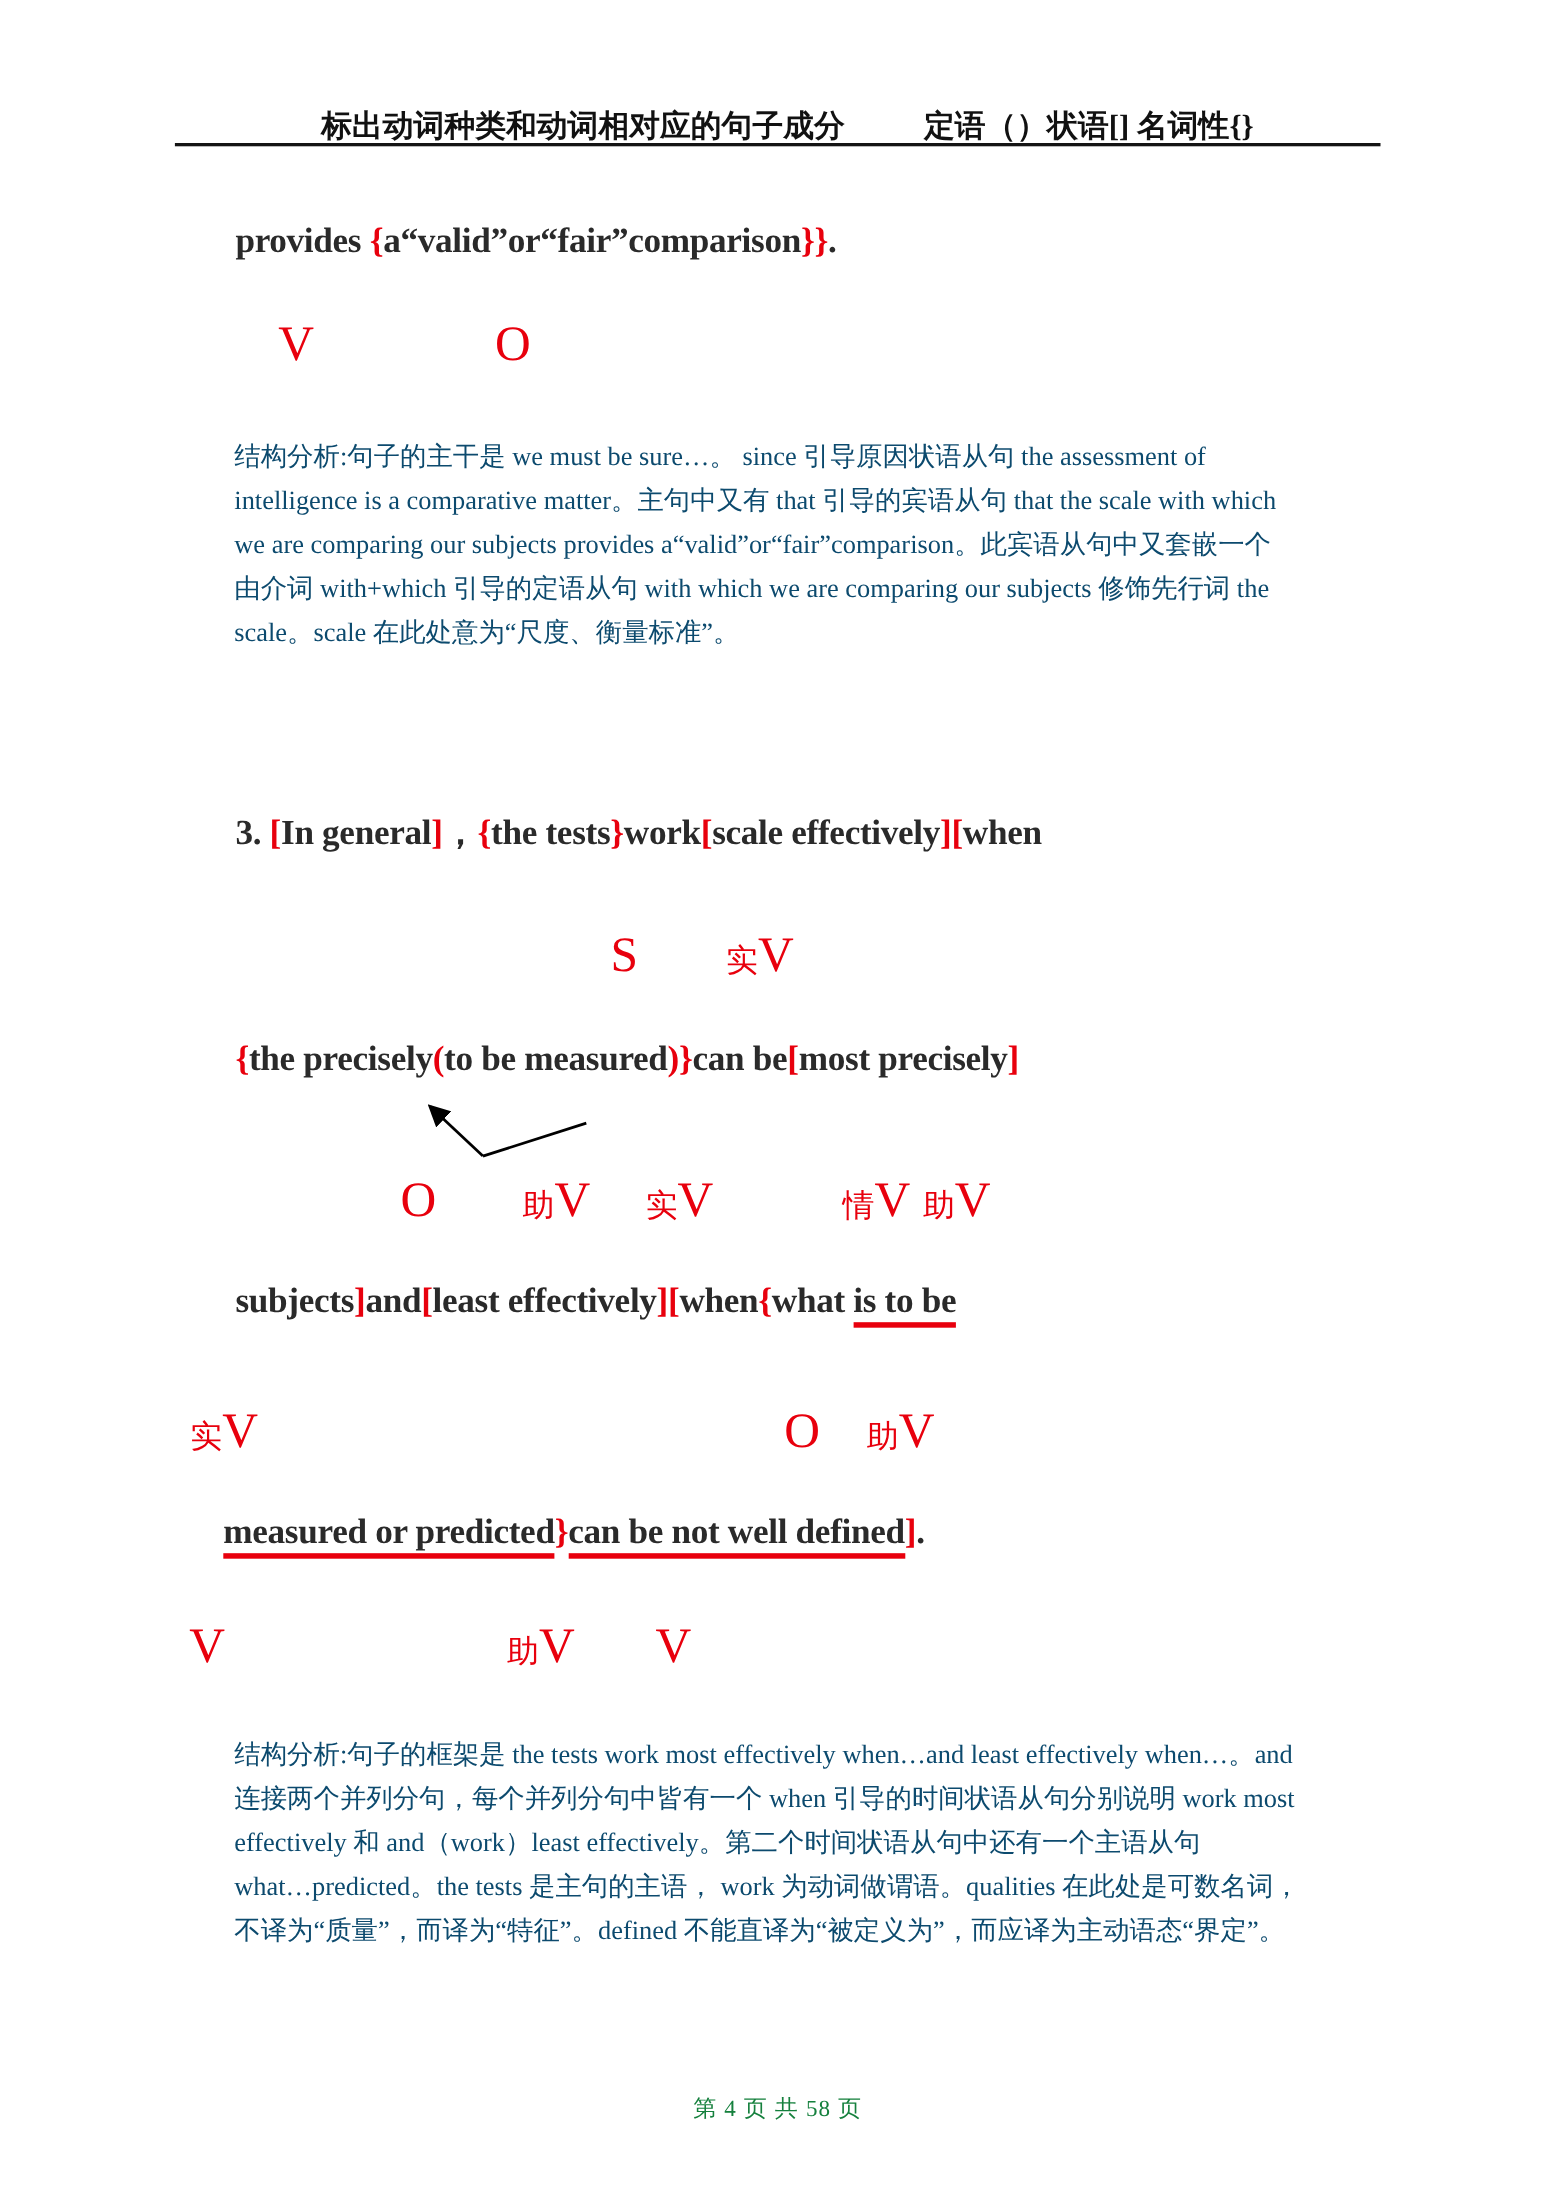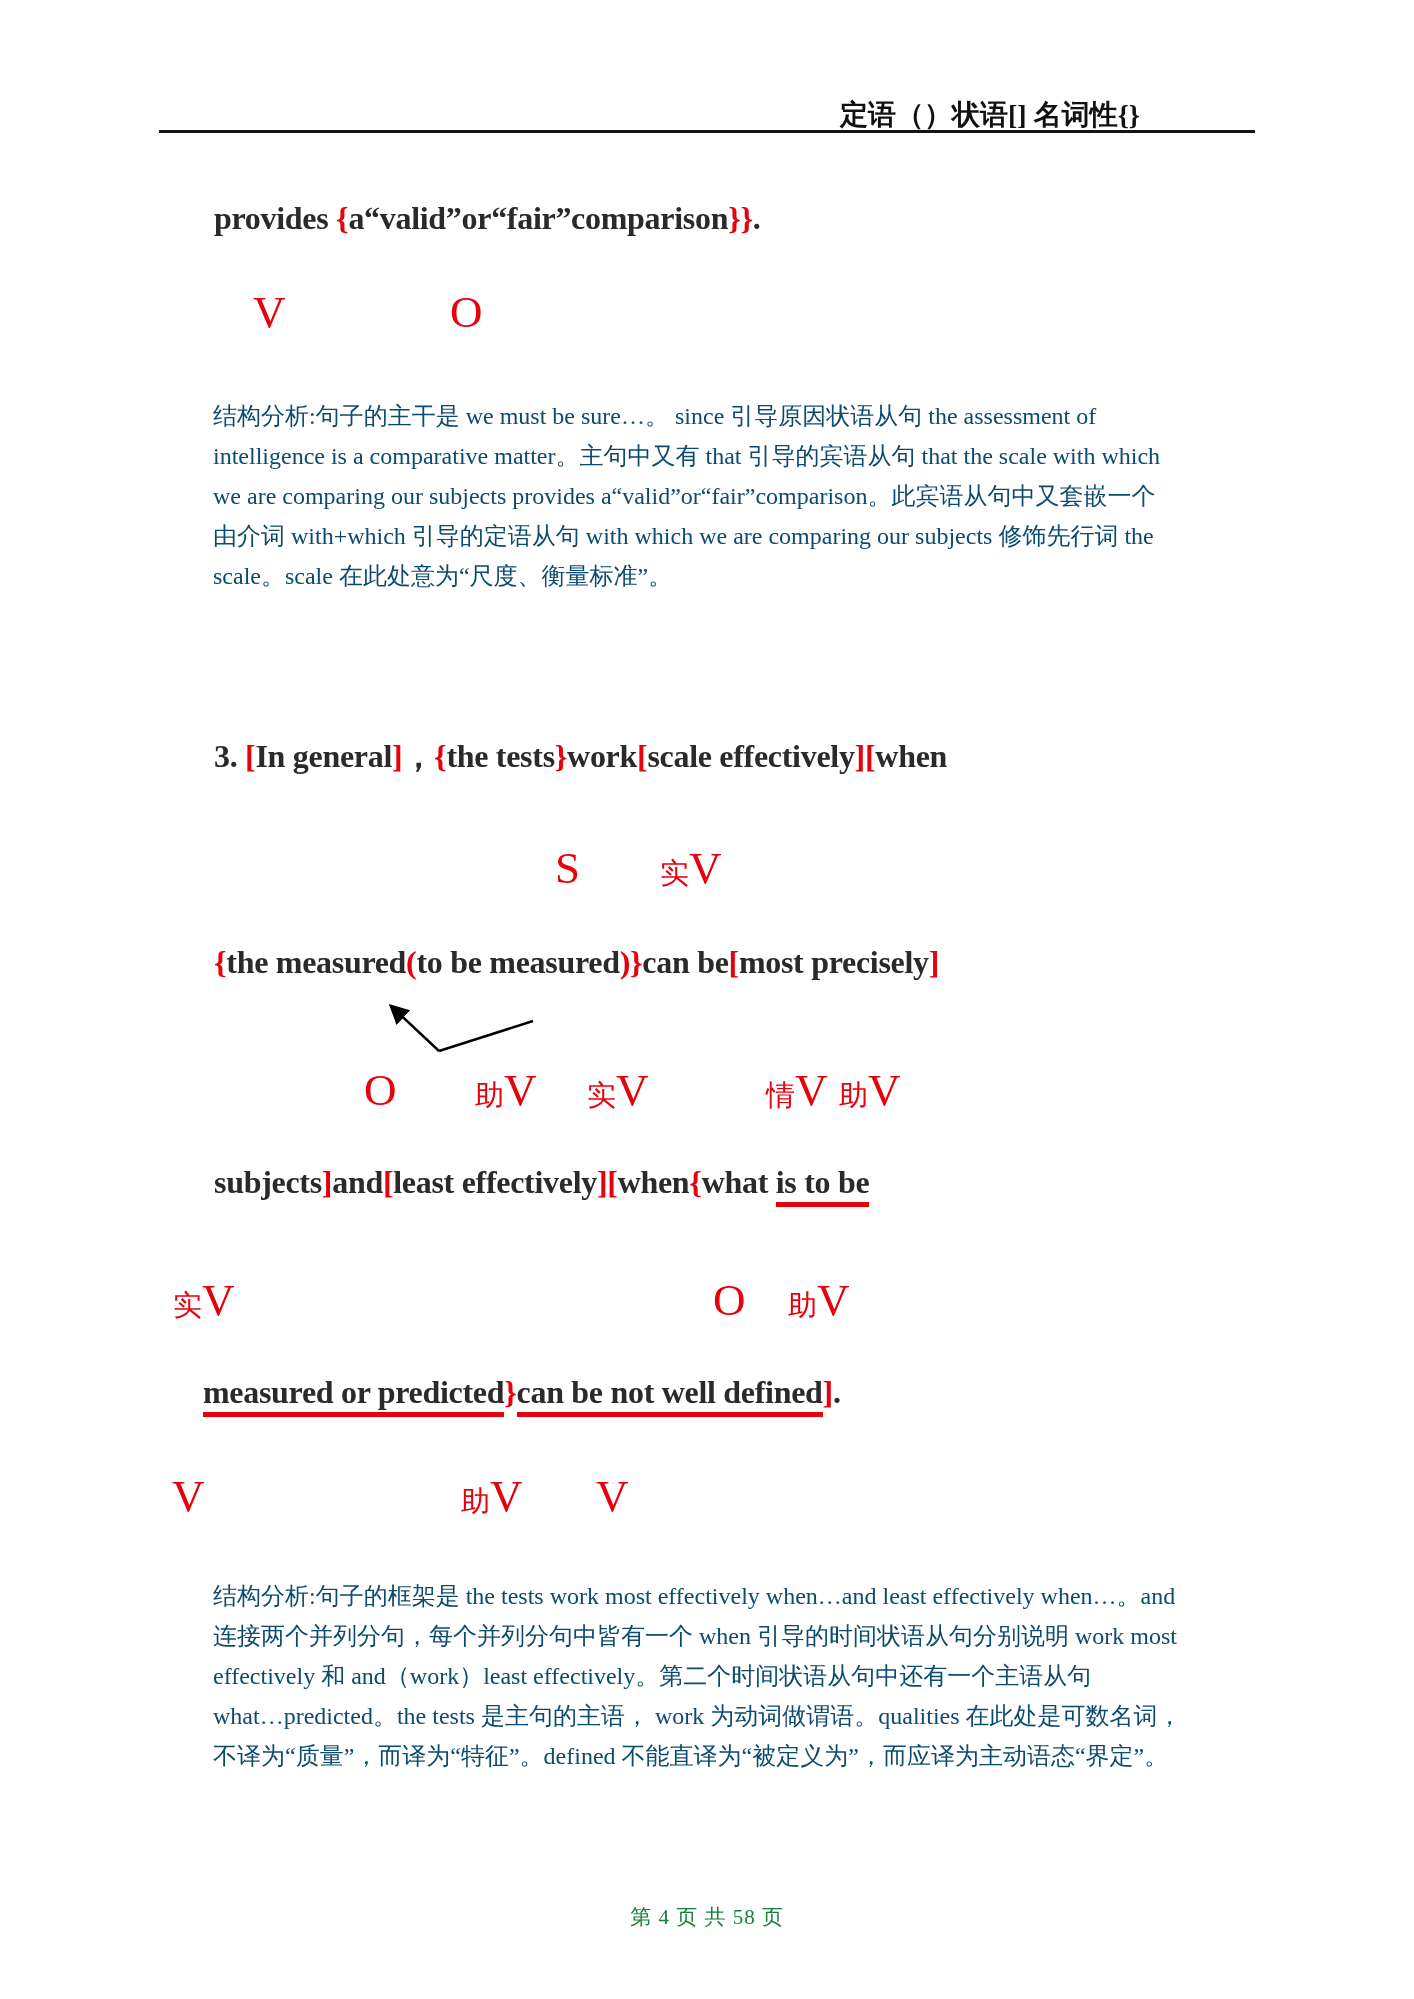--- a/index.html
+++ b/index.html
@@ -32,20 +32,21 @@
     position:absolute;left:0;top:1903px;width:100%;text-align:center;
     font-size:21px;color:#15803d;letter-spacing:1px;
   }
   .arrow{position:absolute;left:370px;top:995px;}
 </style>
 </head>
 <body>
 
 <div class="page">
 
+  <div class="hdr hdr-left">标出动词种类和动词相对应的句子成分</div>
   <div class="hdr hdr-right">定语（）状语[] 名词性{}</div>
   <div class="rule"></div>
 
   <div class="big" style="left:214px;top:198px;">
     <span>provides </span><span class="r">{</span><span>a“valid”or“fair”comparison</span><span class="r">}}</span><span>.</span>
   </div>
 
   <div class="marker" style="left:253px;top:290px;">V</div>
   <div class="marker" style="left:450px;top:290px;">O</div>
 
@@ -56,21 +57,21 @@
 scale。scale 在此处意为“尺度、衡量标准”。</div>
 
   <div class="big" style="left:214px;top:736px;">
     <span>3. </span><span class="r">[</span><span>In general</span><span class="r">]</span><span>，</span><span class="r">{</span><span>the tests</span><span class="r">}</span><span>work</span><span class="r">[</span><span>scale effectively</span><span class="r">][</span><span>when</span>
   </div>
 
   <div class="marker" style="left:555px;top:846px;">S</div>
   <div class="marker" style="left:660px;top:846px;"><span class="cjk">实</span><span>V</span></div>
 
   <div class="big" style="left:214px;top:942px;">
-    <span class="r">{</span><span>the measured</span><span class="r">(</span><span>to be measured</span><span class="r">)}</span><span>can be</span><span class="r">[</span><span>most precisely</span><span class="r">]</span>
+    <span class="r">{</span><span>the precisely</span><span class="r">(</span><span>to be measured</span><span class="r">)}</span><span>can be</span><span class="r">[</span><span>most precisely</span><span class="r">]</span>
   </div>
 
   <svg class="arrow" width="180" height="70" viewBox="0 0 180 70">
     <defs>
       <marker id="arw" viewBox="0 0 10 10" refX="8.5" refY="5" markerWidth="8" markerHeight="8" orient="auto">
         <path d="M0,0 L10,5 L0,10 z" fill="#000"></path>
       </marker>
     </defs>
     <line x1="69" y1="56" x2="21" y2="11" stroke="#000" stroke-width="2.5" marker-end="url(#arw)"></line>
     <line x1="69" y1="56" x2="163" y2="26" stroke="#000" stroke-width="2.5"></line>

